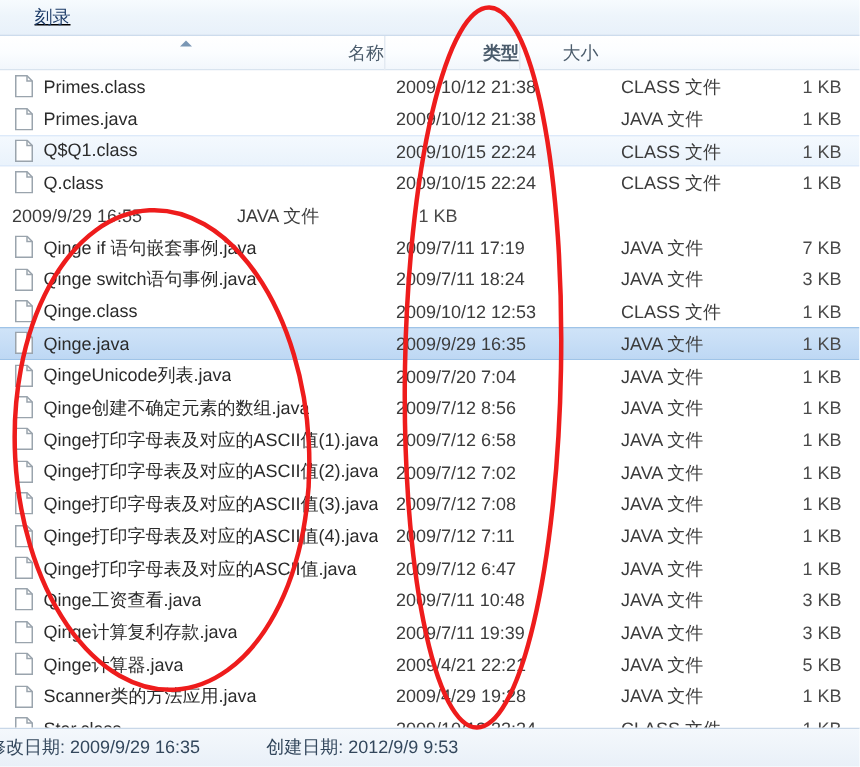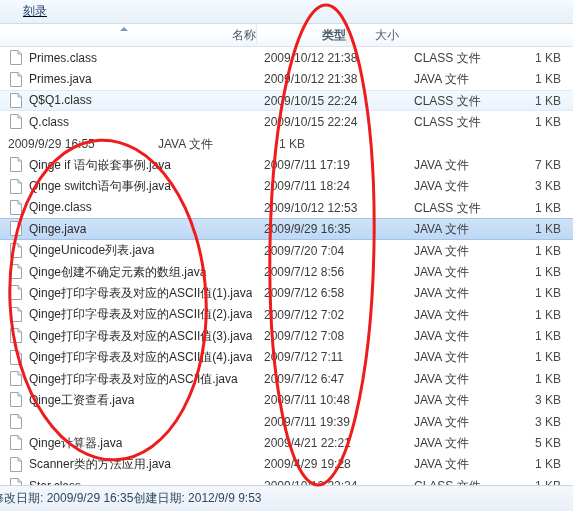--- a/index.html
+++ b/index.html
@@ -156,21 +156,21 @@
     border-top: 1px solid #c8d7e8;
     display: flex;
     align-items: center;
     box-sizing: border-box;
     font-size: 12px;
     color: #33475c;
     overflow: hidden;
   }
   .status-item { white-space: nowrap; }
   .status-modified { margin-left: -8px; }
-  .status-created  { }
+  .status-created  { margin-left: 44px; }
 
   
   .annot {
     position: absolute;
     left: 0; top: 0;
     width: 573px; height: 511px;
     pointer-events: none;
     z-index: 50;
   }
 </style>
@@ -423,20 +423,21 @@
         <div class="cell cell-size">3 KB</div>
       </div>
       <div class="row">
         <div class="cell cell-name">
           <span class="ficon">
             <svg width="12" height="15" viewBox="0 0 12 15">
               <path d="M0.5 0.5 H8 L11.5 4 V14.5 H0.5 Z" fill="#ffffff" stroke="#9aa4ad" stroke-width="1"></path>
               <path d="M8 0.5 V4 H11.5" fill="none" stroke="#9aa4ad" stroke-width="1"></path>
             </svg>
           </span>
+          <span class="label">Qinge计算复利存款.java</span>
         </div>
         <div class="cell cell-date">2009/7/11 19:39</div>
         <div class="cell cell-type">JAVA 文件</div>
         <div class="cell cell-size">3 KB</div>
       </div>
       <div class="row">
         <div class="cell cell-name">
           <span class="ficon">
             <svg width="12" height="15" viewBox="0 0 12 15">
               <path d="M0.5 0.5 H8 L11.5 4 V14.5 H0.5 Z" fill="#ffffff" stroke="#9aa4ad" stroke-width="1"></path>

